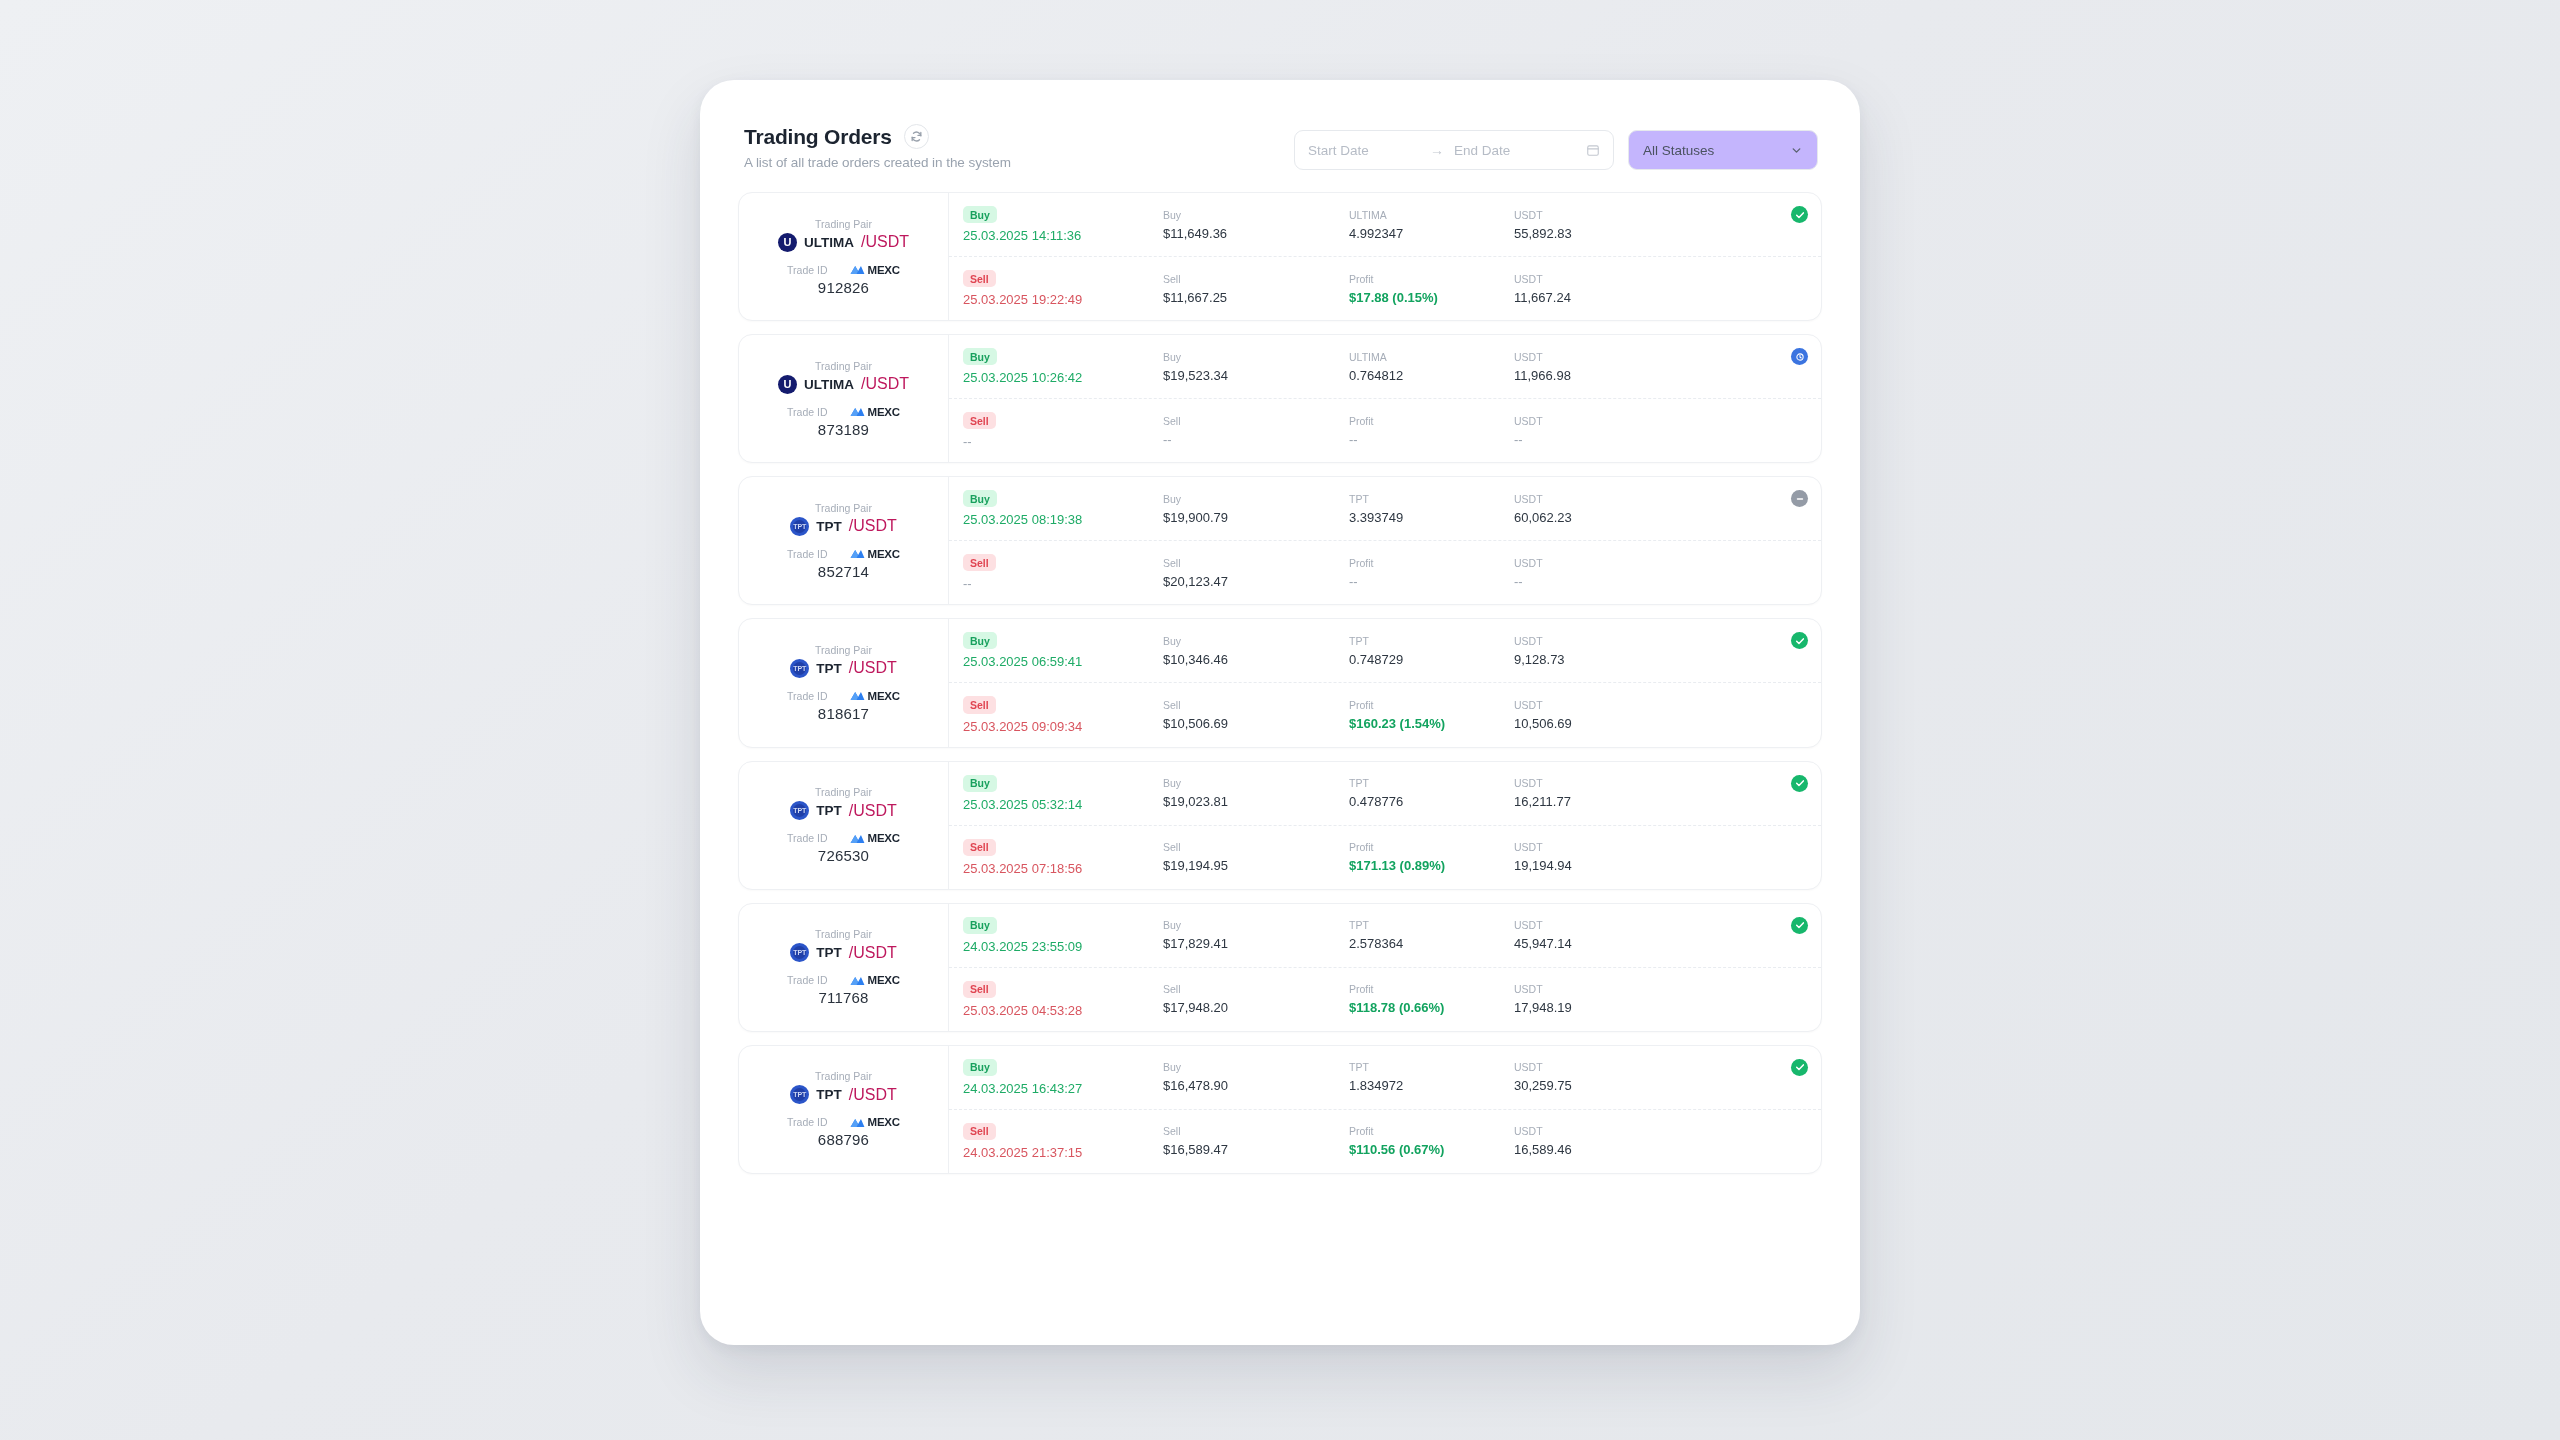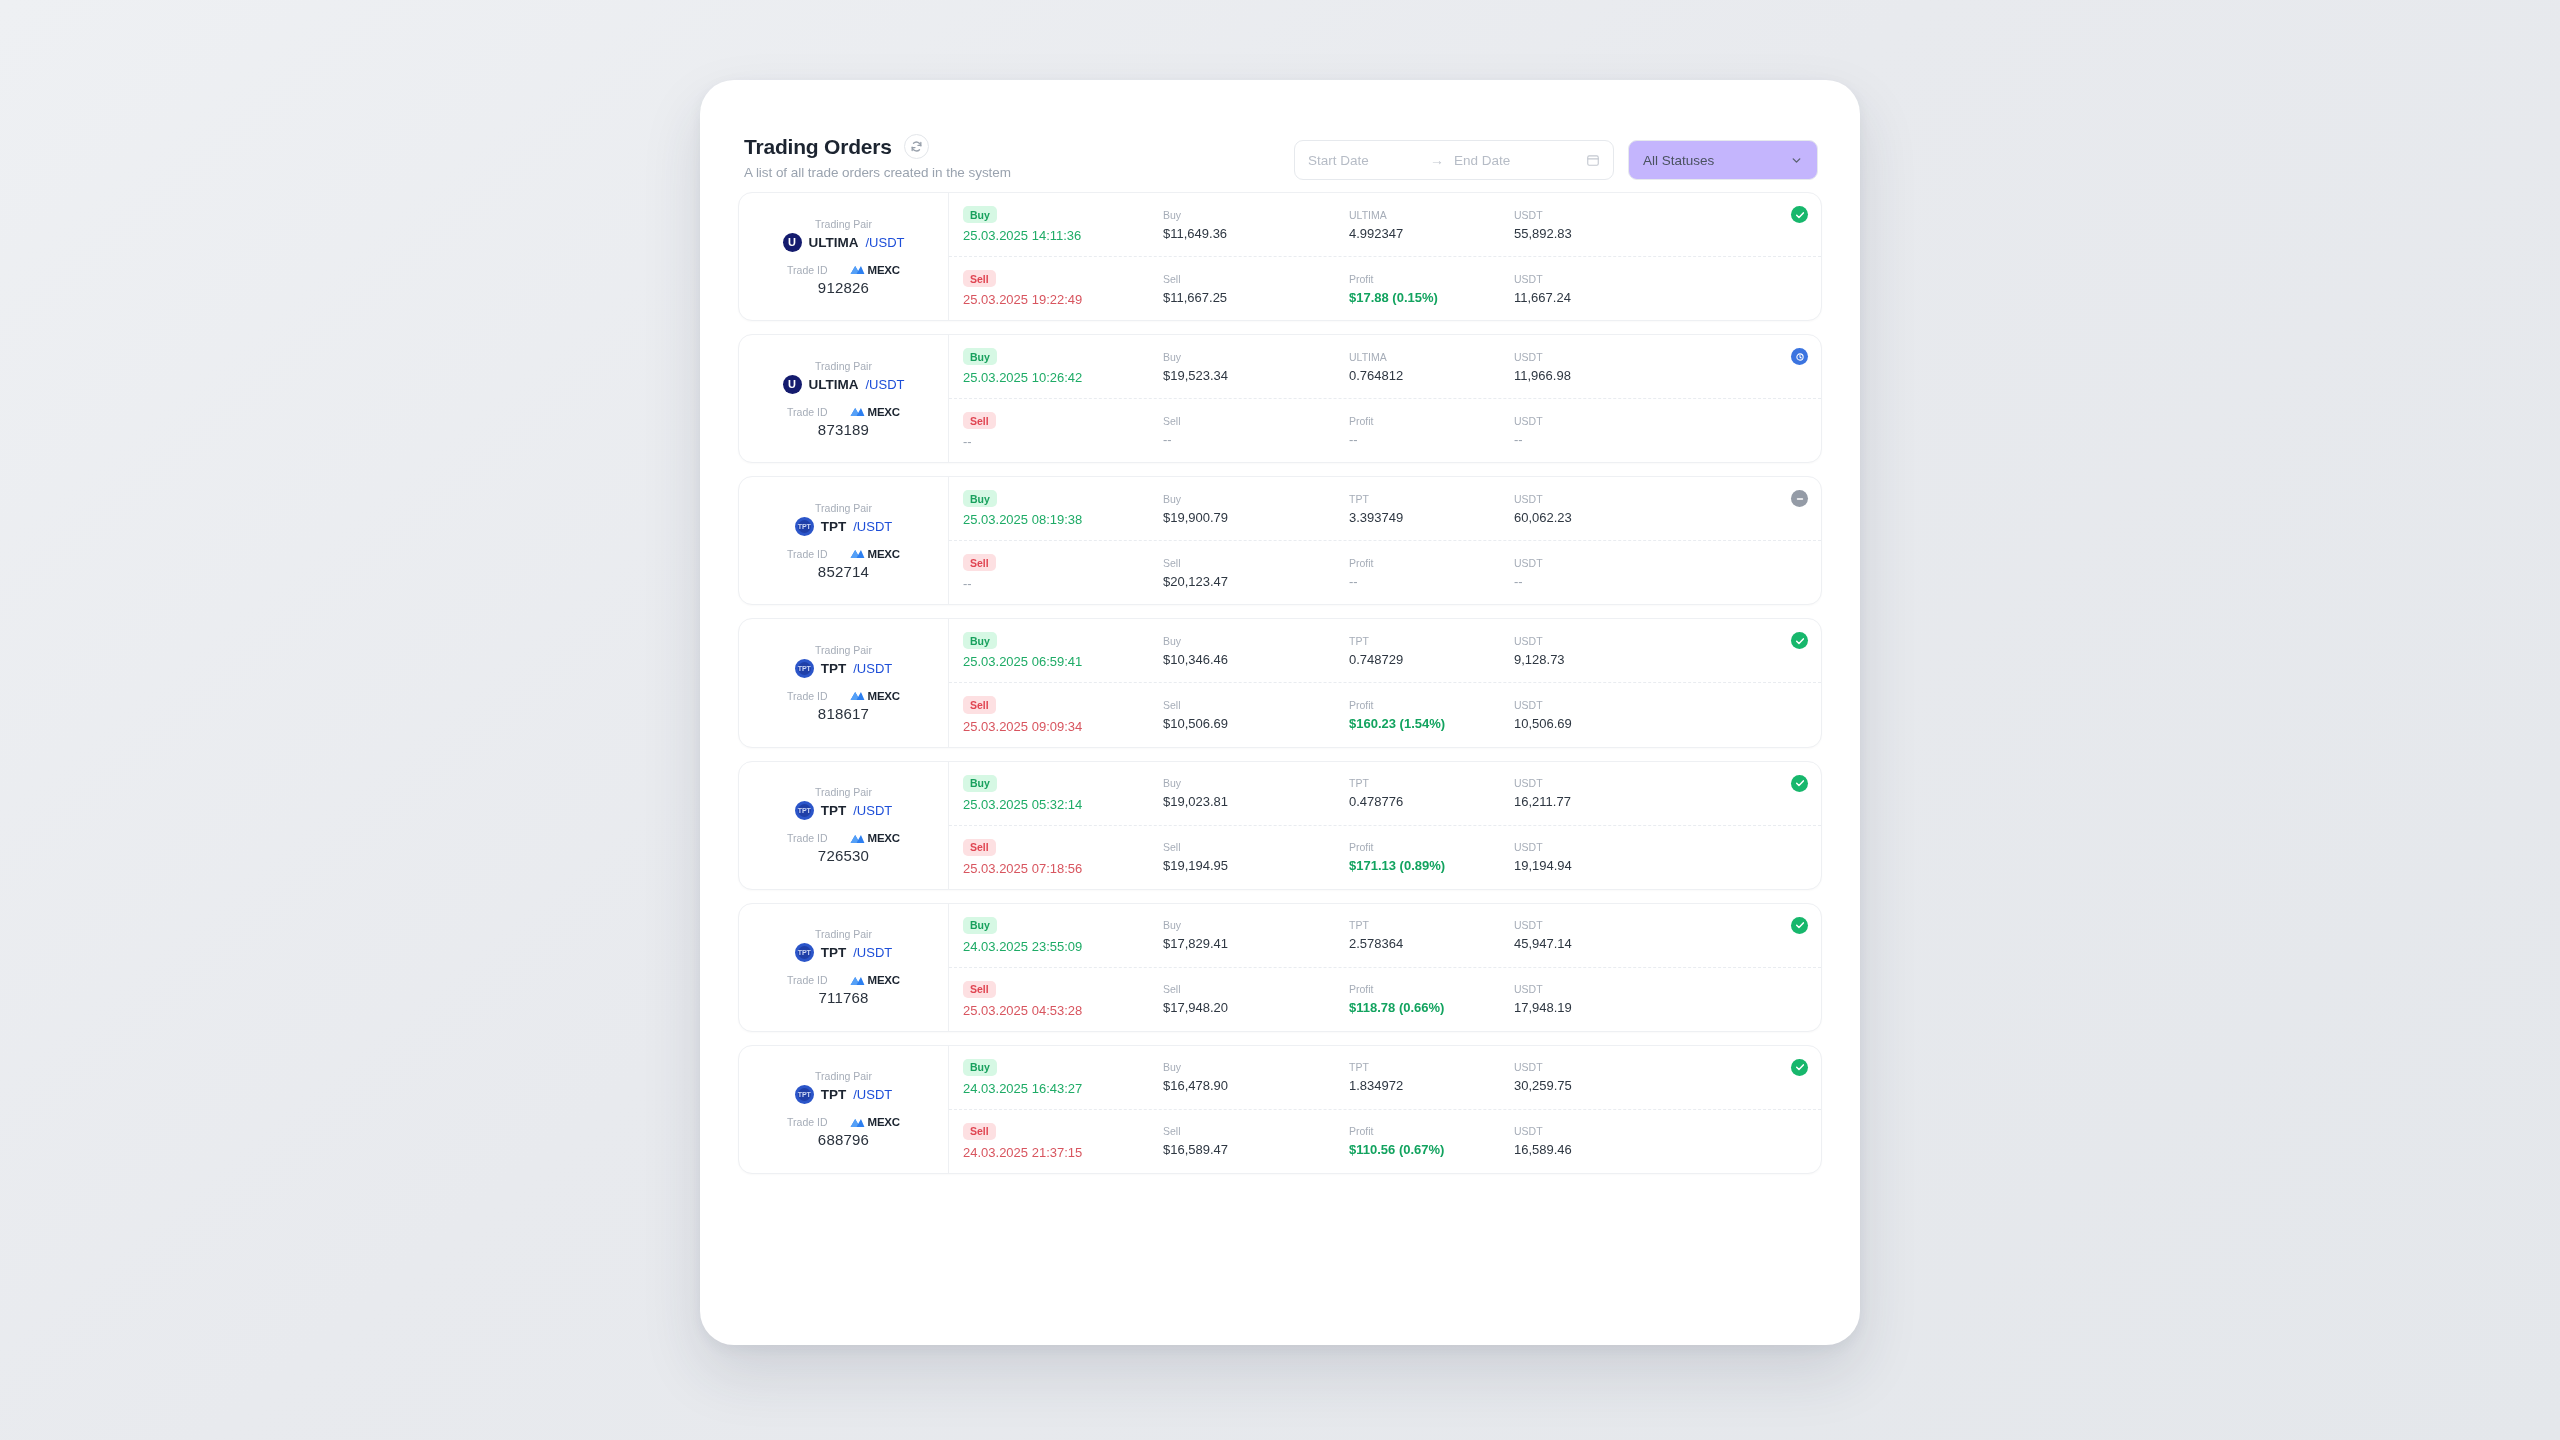--- a/index.html
+++ b/index.html
@@ -25,21 +25,21 @@
     height: 1265px;
     background: #ffffff;
     border-radius: 34px;
     box-shadow: 0 28px 60px rgba(40,50,70,.13), 0 4px 14px rgba(40,50,70,.06);
     padding: 34px 38px 0 38px;
   }
 
   
   .hdr {
     display: flex;
-    align-items: flex-end;
+    align-items: center;
     justify-content: space-between;
     padding: 0 4px 0 6px;
     height: 66px;
   }
   .hdr-left { display: flex; flex-direction: column; gap: 6px; }
   .title-row { display: flex; align-items: center; gap: 12px; }
   .page-title {
     font-size: 21px; font-weight: 700; color: #1c2430; letter-spacing: -.2px;
   }
   .refresh-btn {
@@ -107,21 +107,21 @@
   .coin {
     width: 19px; height: 19px; border-radius: 50%;
     display: flex; align-items: center; justify-content: center;
     flex: 0 0 19px;
   }
   .coin-ultima { background: #141b6e; }
   .coin-ultima span { color:#fff; font-size:11px; font-weight:700; line-height:1; }
   .coin-tpt { background: #1f3fa8; border: 3px solid #2b55c9; }
   .coin-tpt span { color:#cfd9f5; font-size:7px; font-weight:700; line-height:1; }
   .pair-base { font-size: 13.5px; font-weight: 700; color: #1c2430; }
-  .pair-quote { font-size: 13px; font-weight: 400; color: #1d4ed8; }
+  .pair-quote { font-size: 16px; font-weight: 400; color: #be185d; }
 
   .tid-label-row { display: flex; align-items: center; gap: 22px; }
   .mexc-logo { display: flex; align-items: center; gap: 3px; }
   .mexc-word { font-size: 11.5px; font-weight: 800; color: #1b2430; letter-spacing: -.2px; }
   .tid-value { font-size: 15px; color: #2a323d; letter-spacing: .2px; }
 
   
   .data { flex: 1; display: flex; flex-direction: column; position: relative; }
   .drow {
     flex: 1;

